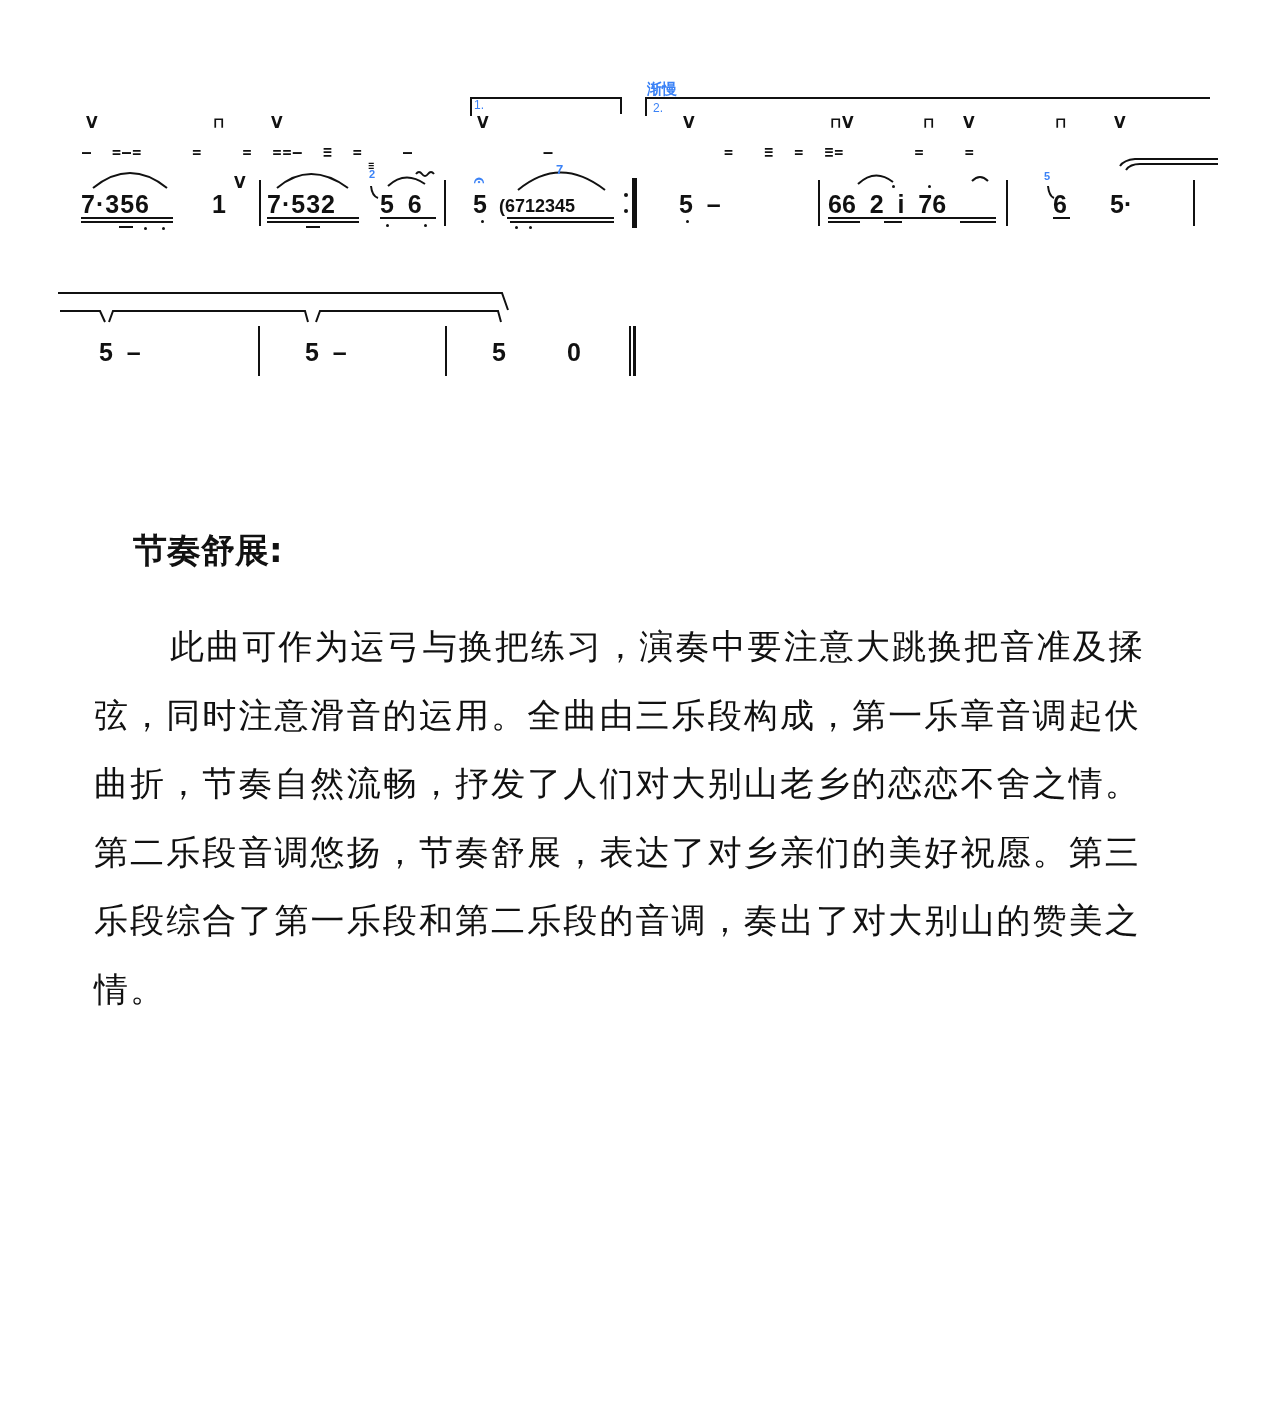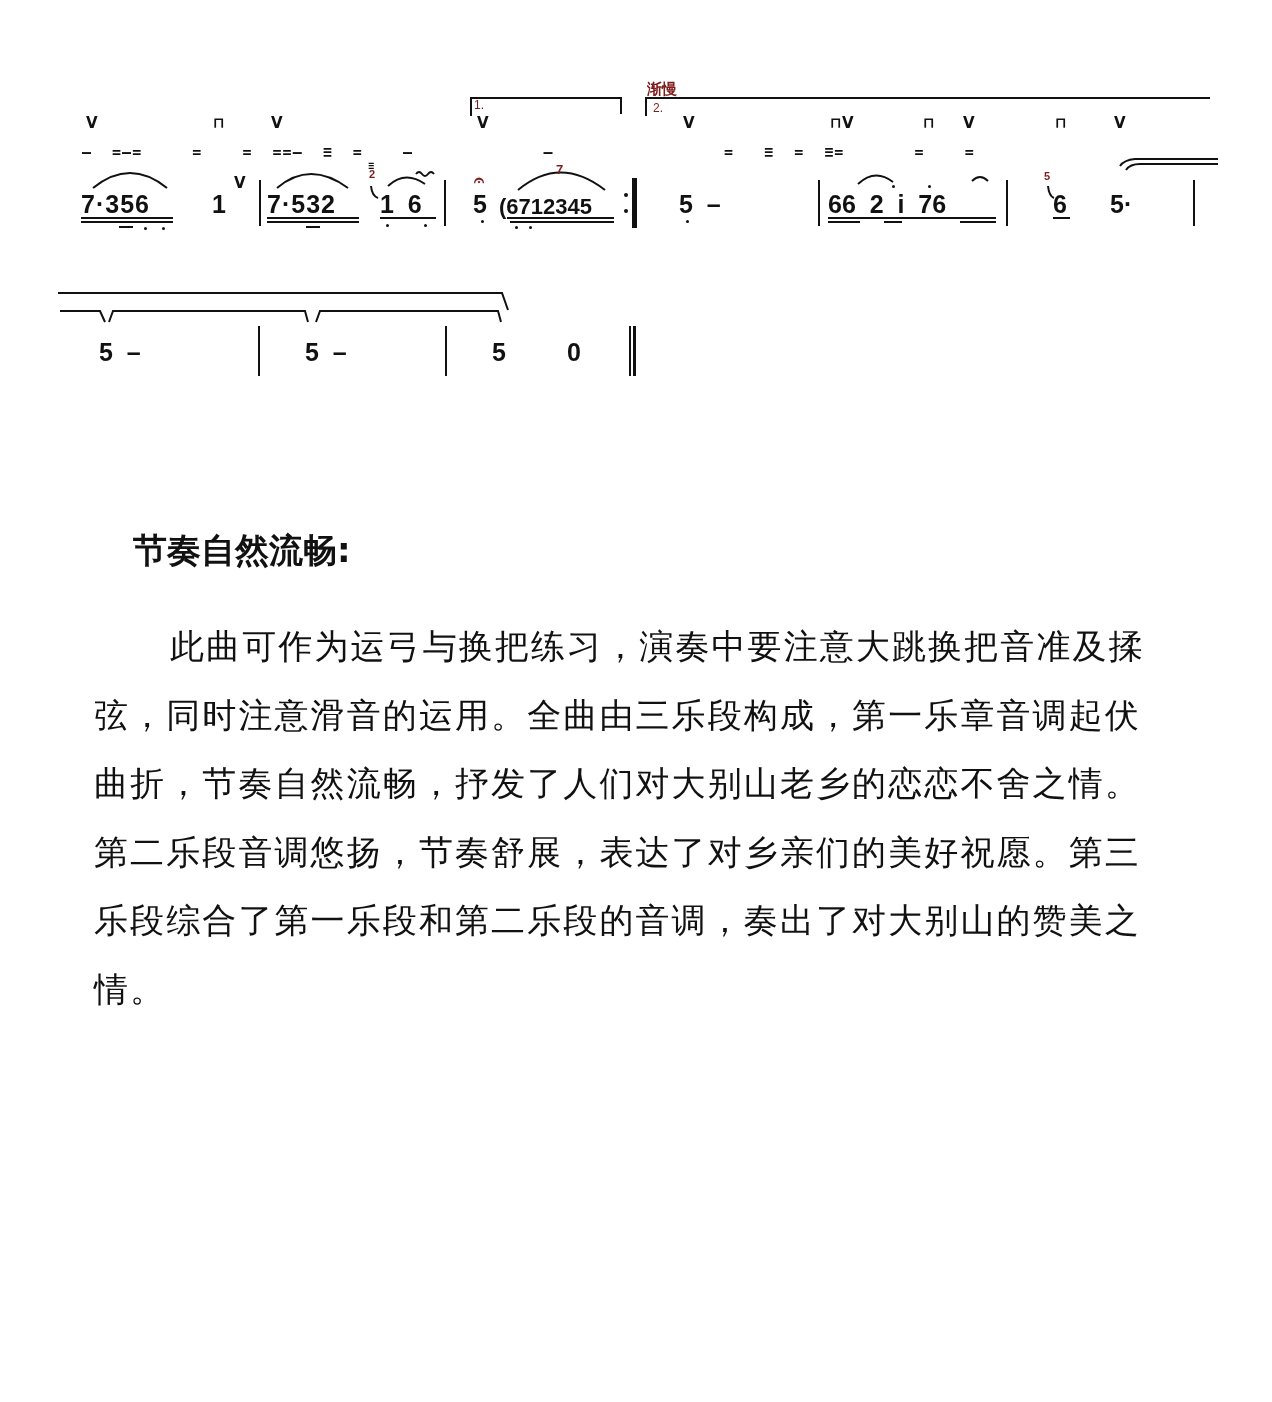--- a/index.html
+++ b/index.html
@@ -4,21 +4,21 @@
 <style>
   html, body { margin: 0; padding: 0; background: #ffffff; }
   body { width: 1272px; height: 1402px; position: relative; overflow: hidden;
          font-family: "DejaVu Sans", sans-serif; color: #111; }
   .note { position: absolute; font-family: "Liberation Sans", sans-serif; font-weight: bold;
           font-size: 25px; line-height: 25px; color: #111; white-space: pre; }
   .fing { position: absolute; font-family: "DejaVu Sans Mono", monospace; font-weight: bold;
           font-size: 15px; line-height: 15px; white-space: pre; color: #111; letter-spacing: 1px; }
   .bow { position: absolute; font-family: "DejaVu Sans", sans-serif; font-weight: bold;
          font-size: 15px; line-height: 15px; white-space: pre; color: #111; }
-  .small { position: absolute; font-family: "Liberation Sans", sans-serif; font-size: 12px; color:#7f1d1d; }
+  .small { position: absolute; font-family: "Liberation Sans", sans-serif; font-size: 12px; color:#3b82f6; }
   .bar { position: absolute; width: 2px; background: #111; }
   .uline { position: absolute; height: 2px; background: #111; }
   .dot { position: absolute; width: 4px; height: 4px; background: #111; border-radius: 50%; }
   svg.ov { position: absolute; left: 0; top: 0; overflow: visible; }
   .heading { position: absolute; left: 133px; top: 528px; font-family: "DejaVu Sans", sans-serif;
              font-weight: bold; font-size: 34px; line-height: 44px; color: #111; }
   .para { position: absolute; left: 94px; top: 612px; width: 1060px;
           font-family: "DejaVu Serif", serif; font-size: 34px; line-height: 68.5px;
           color: #111; text-indent: 76px; letter-spacing: 2.1px; }
 </style>
@@ -76,24 +76,24 @@
 
   <div class="fing" style="left:82px;top:145px;">–  =–=     =    =  ==–  ≡  =    –             –                 =   ≡  =  ≡=       =    =</div>
   <div class="fing" style="left:368px;top:158px;font-size:10px;">≡</div>
   <div class="small" style="left:369px;top:168px;font-weight:bold;font-size:11px;">2</div>
   <div class="small" style="left:1044px;top:170px;font-weight:bold;font-size:11px;">5</div>
 
   <div class="note" style="left:81px;top:192px;letter-spacing:1px;">7·356</div>
   <div class="note" style="left:212px;top:192px;">1</div>
 
   <div class="note" style="left:267px;top:192px;letter-spacing:1px;">7·532</div>
-  <div class="note" style="left:380px;top:192px;">1  6</div>
+  <div class="note" style="left:380px;top:192px;">5  6</div>
 
   <div class="note" style="left:473px;top:192px;">5</div>
-  <div class="note" style="left:499px;top:194px;font-size:22px;">(6712345</div>
+  <div class="note" style="left:499px;top:194px;font-size:18px;">(6712345</div>
   <div class="small" style="left:556px;top:162px;font-weight:bold;font-size:13px;">7</div>
   <div class="small" style="left:474px;top:170px;font-size:18px;font-weight:bold;">𝄐</div>
 
   <div class="note" style="left:679px;top:192px;">5  –</div>
 
   <div class="note" style="left:828px;top:192px;">66  2  i  76</div>
 
   <div class="note" style="left:1053px;top:192px;">6</div>
   <div class="note" style="left:1110px;top:192px;">5·</div>
 
@@ -134,14 +134,14 @@
   <div class="note" style="left:99px;top:340px;">5  –</div>
   <div class="bar" style="left:258px;top:326px;height:50px;"></div>
   <div class="note" style="left:305px;top:340px;">5  –</div>
   <div class="bar" style="left:445px;top:326px;height:50px;"></div>
   <div class="note" style="left:492px;top:340px;">5</div>
   <div class="note" style="left:567px;top:340px;">0</div>
   <div class="bar" style="left:629px;top:326px;height:50px;width:2px;"></div>
   <div class="bar" style="left:633px;top:326px;height:50px;width:3px;"></div>
 </div>
 
-<div class="heading">节奏自然流畅:</div>
+<div class="heading">节奏舒展:</div>
 <div class="para">此曲可作为运弓与换把练习，演奏中要注意大跳换把音准及揉弦，同时注意滑音的运用。全曲由三乐段构成，第一乐章音调起伏曲折，节奏自然流畅，抒发了人们对大别山老乡的恋恋不舍之情。第二乐段音调悠扬，节奏舒展，表达了对乡亲们的美好祝愿。第三乐段综合了第一乐段和第二乐段的音调，奏出了对大别山的赞美之情。</div>
 
 </body></html>

